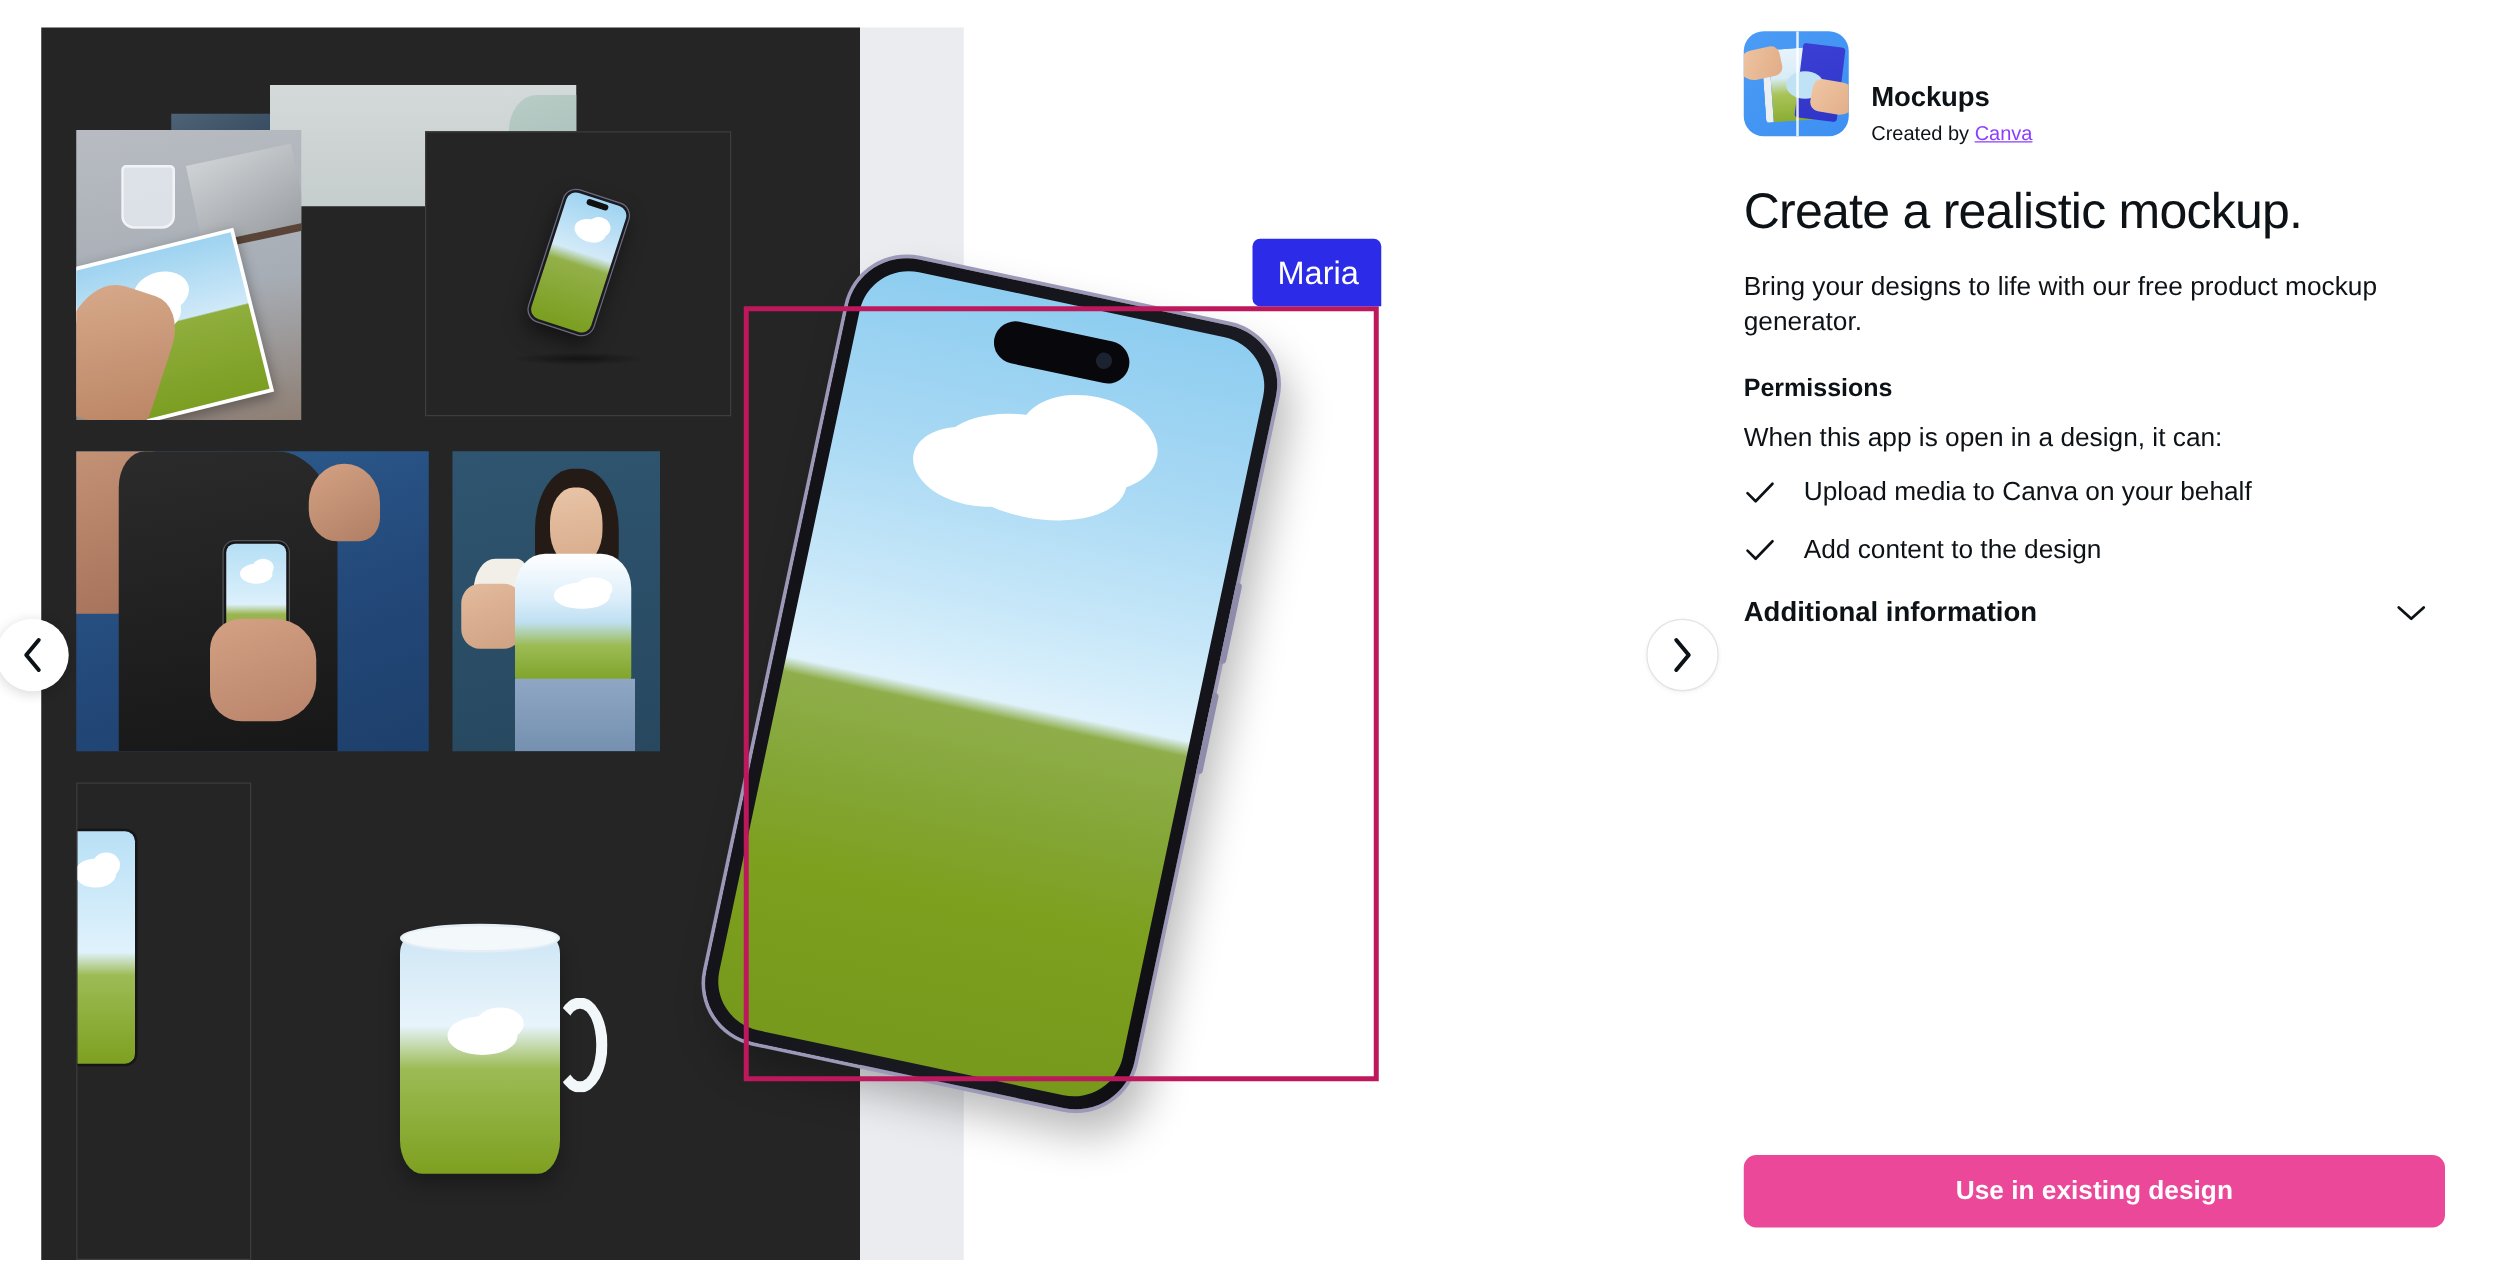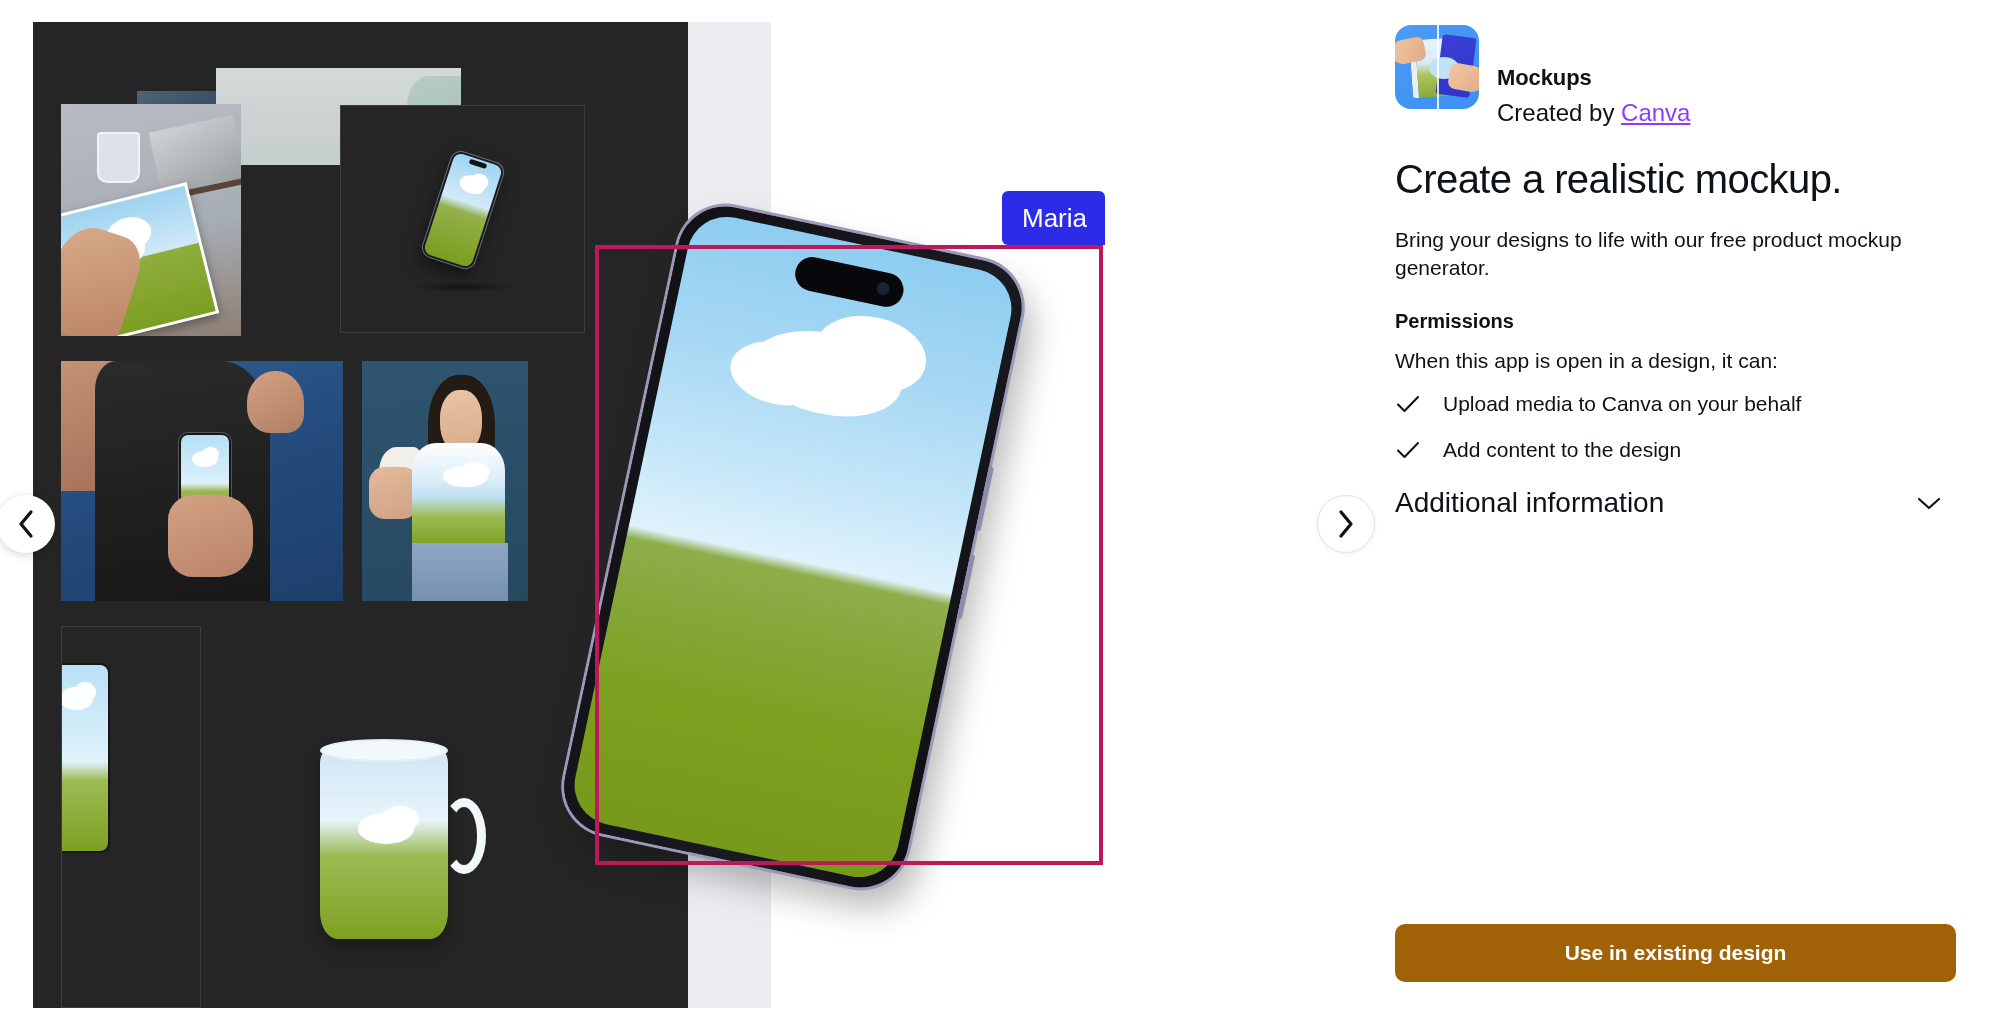--- a/index.html
+++ b/index.html
@@ -238,51 +238,51 @@
     position:absolute; right:-6px; top:40px; width:36px; height:26px;
     background: linear-gradient(120deg,#f0c6a4,#e0ac86); border-radius:8px 14px 14px 8px;
     transform: rotate(10deg);
   }
   .app-icon .divider {
     position:absolute; left:50%; top:0; width:2px; height:100%;
     background: rgba(255,255,255,.85);
   }
   .app-meta { padding-top:8px;margin-top:32px; }
   .app-title { font-size:22px; font-weight:bold; color:#0d1216; letter-spacing:-.1px; }
-  .app-author { font-size:24px; color:#0d1216; margin-top:8px; }
+  .app-author { font-size:16px; color:#0d1216; margin-top:8px; }
   .app-author a { color:#8b3dff; text-decoration:underline; }
 
   .headline {
     margin-top:30px; font-size:40px; line-height:1.12; font-weight:normal;
     color:#0d1216; letter-spacing:-.6px;
   }
   .subtext {
     margin-top:24px; font-size:21px; line-height:1.35; color:#0d1216; max-width:560px;
   }
   .perm-title { margin-top:28px; font-size:20px; font-weight:bold; color:#0d1216; }
   .perm-lead { margin-top:16px; font-size:21px; color:#0d1216; }
   .perm-list { margin-top:18px; }
   .perm-item { display:flex; align-items:center; gap:22px; margin-bottom:20px; }
   .perm-item .label { font-size:21px; color:#0d1216; }
   .check { width:26px; height:26px; flex:none; }
 
   .accordion {
     margin-top:24px; display:flex; align-items:center; justify-content:space-between;
     cursor:pointer; padding-right:14px;
   }
-  .accordion .acc-title { font-size:28px; font-weight:normal; color:#0d1216; }
+  .accordion .acc-title { font-size:22px; font-weight:bold; color:#0d1216; }
 
   .actions { position:absolute; left:5px; right:40px; bottom:40px; }
   .btn {
     width:100%; height:58px; border-radius:10px; border:none;
     font-size:21px; font-weight:bold; cursor:pointer;
     font-family:"Liberation Sans", sans-serif;
     display:flex; align-items:center; justify-content:center;
   }
-  .btn-primary { background:#a16207; color:#fff; }
+  .btn-primary { background:#ec4899; color:#fff; }
   .btn-secondary { background:#fff; color:#0d1216; border:1px solid #dcdde0; margin-top:14px; }
   .legal { margin-top:18px; font-size:18px; line-height:1.35; color:#0d1216; }
   .legal a { color:#8b3dff; text-decoration:underline; }
 </style>
 </head>
 <body>
 
 <div class="app">
 
   <div class="preview-area">

